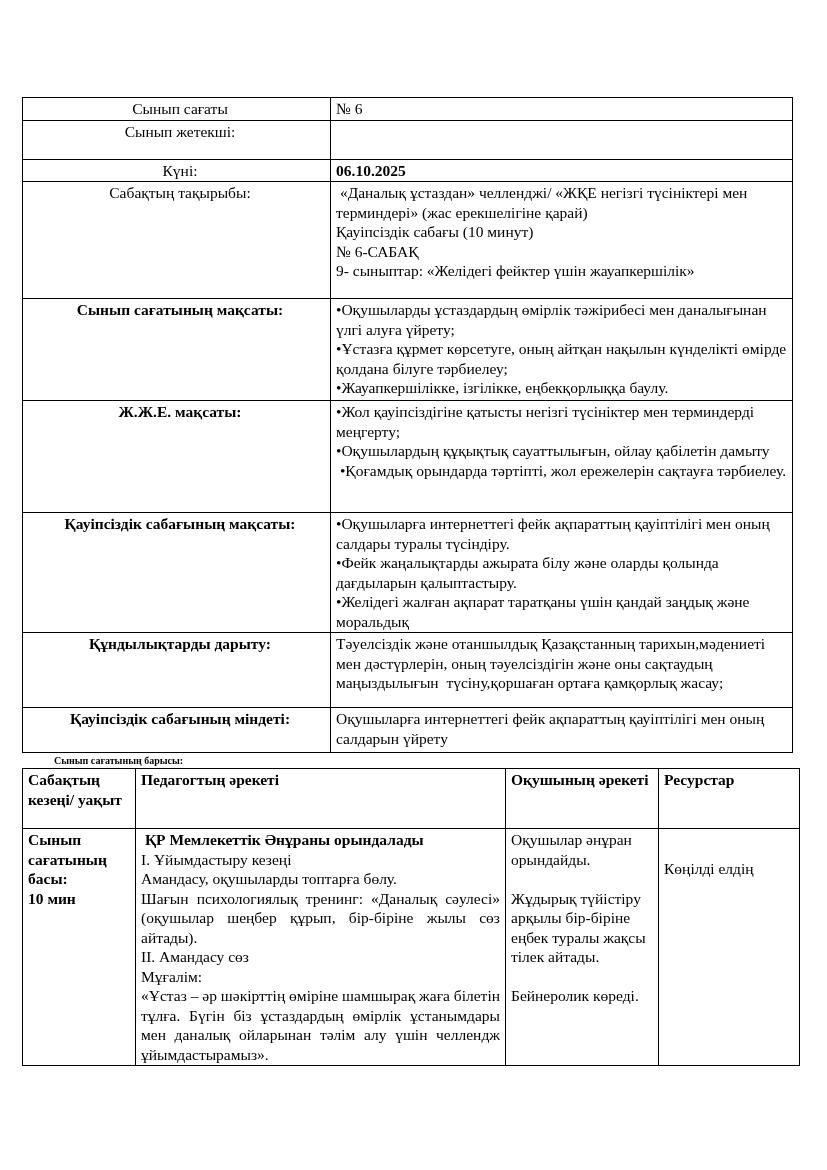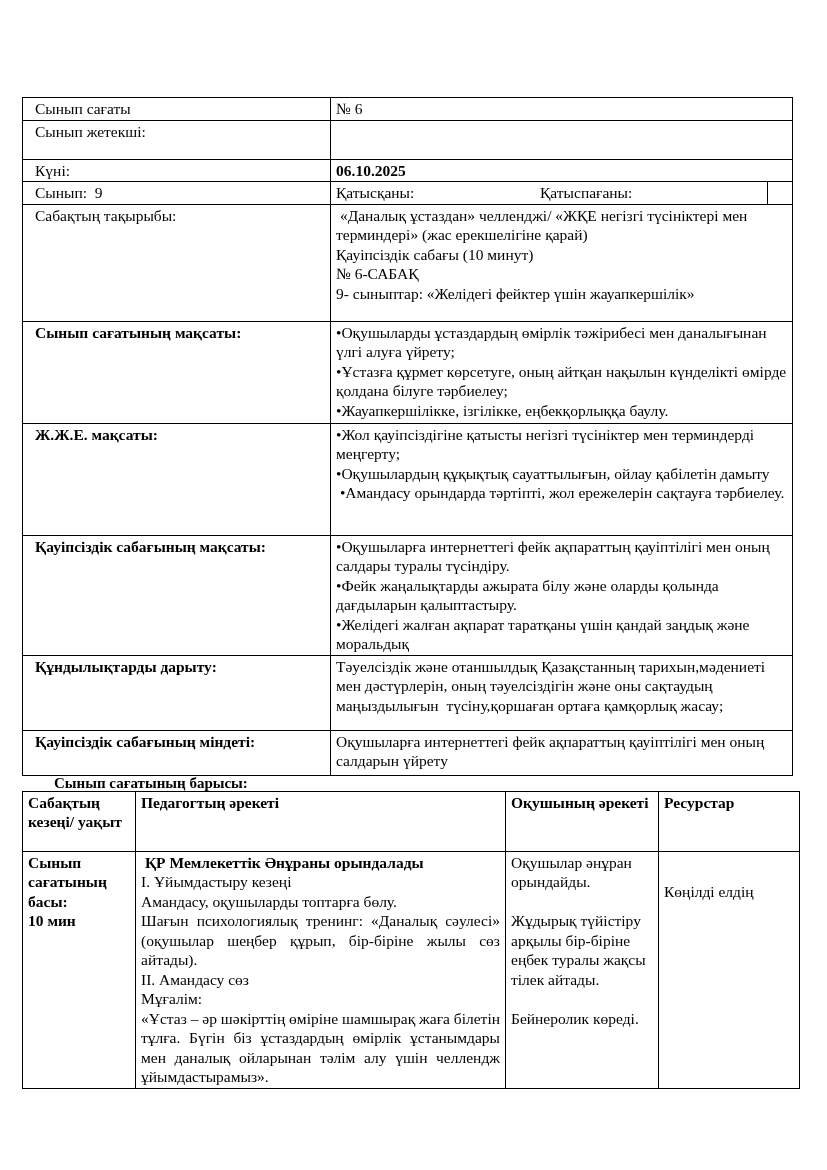--- a/index.html
+++ b/index.html
@@ -6,27 +6,27 @@
   body{
     width:827px;height:1170px;background:#ffffff;color:#000000;
     font-family:"Liberation Serif", serif;font-size:15.5px;line-height:19.5px;
     position:relative;
   }
   .doc{position:absolute;left:22px;top:97px;width:780px;}
   table{border-collapse:collapse;table-layout:fixed;}
   td{border:1.5px solid #000;vertical-align:top;padding:1px 5px;}
   .t1{width:770px;}
   .t2{width:777px;border-radius:24px;}
-  .lab{padding-left:12px;}
+  .lab{padding-left:12px;text-align:center;}
   .b{font-weight:bold;}
   .pre{white-space:pre-wrap;}
   .just{text-align:justify;}
   .gapb{margin-bottom:19.5px;}
   .heading{
-    font-weight:bold;margin:0 0 0 32px;line-height:15px;font-size:15px;
+    font-weight:bold;margin:0 0 0 32px;line-height:15px;font-size:10px;
   }
   .attended{display:inline-block;width:204px;}
   .t2 .hdr{font-weight:bold;}
   .hdr-center{}
   .res-text{margin-top:29px;}
   .stage-cell{font-weight:bold;}
 </style>
 </head>
 <body>
 
@@ -48,27 +48,20 @@
     <tr style="height:39px">
       <td class="lab">Сынып жетекші:</td>
       <td colspan="2"></td>
     </tr>
 
     <tr style="height:20px">
       <td class="lab">Күні:</td>
       <td colspan="2" class="b">06.10.2025</td>
     </tr>
 
-    <tr style="height:21px">
-      <td class="lab pre">Сынып:  9</td>
-      <td>
-        <span class="attended">Қатысқаны:</span><span>Қатыспағаны:</span>
-      </td>
-      <td></td>
-    </tr>
 
     <tr style="height:117px">
       <td class="lab">Сабақтың  тақырыбы:</td>
       <td colspan="2">
         <div class="pre"> «Даналық ұстаздан» челленджі/ «ЖҚЕ негізгі түсініктері мен терминдері» (жас ерекшелігіне қарай)</div>
         <div class="pre">Қауіпсіздік сабағы (10 минут)</div>
         <div class="pre">№ 6-САБАҚ</div>
         <div class="pre">9- сыныптар: «Желідегі фейктер үшін жауапкершілік»</div>
       </td>
     </tr>
@@ -80,21 +73,21 @@
         <div class="pre">•Ұстазға құрмет көрсетуге, оның айтқан нақылын күнделікті өмірде қолдана білуге тәрбиелеу;</div>
         <div class="pre">•Жауапкершілікке, ізгілікке, еңбекқорлыққа баулу.</div>
       </td>
     </tr>
 
     <tr style="height:112px">
       <td class="lab b">Ж.Ж.Е. мақсаты:</td>
       <td colspan="2">
         <div class="pre">•Жол қауіпсіздігіне қатысты негізгі түсініктер мен терминдерді меңгерту;</div>
         <div class="pre">•Оқушылардың құқықтық сауаттылығын, ойлау қабілетін дамыту</div>
-        <div class="pre"> •Амандасу орындарда тәртіпті, жол ережелерін сақтауға тәрбиелеу.</div>
+        <div class="pre"> •Қоғамдық орындарда тәртіпті, жол ережелерін сақтауға тәрбиелеу.</div>
       </td>
     </tr>
 
     <tr style="height:116px">
       <td class="lab b">Қауіпсіздік сабағының мақсаты:</td>
       <td colspan="2">
         <div class="pre">•Оқушыларға интернеттегі фейк ақпараттың қауіптілігі мен оның салдары туралы түсіндіру.</div>
         <div class="pre">•Фейк жаңалықтарды ажырата білу және оларды қолында дағдыларын қалыптастыру.</div>
         <div class="pre">•Желідегі жалған ақпарат таратқаны үшін қандай заңдық және моральдық</div>
       </td>

